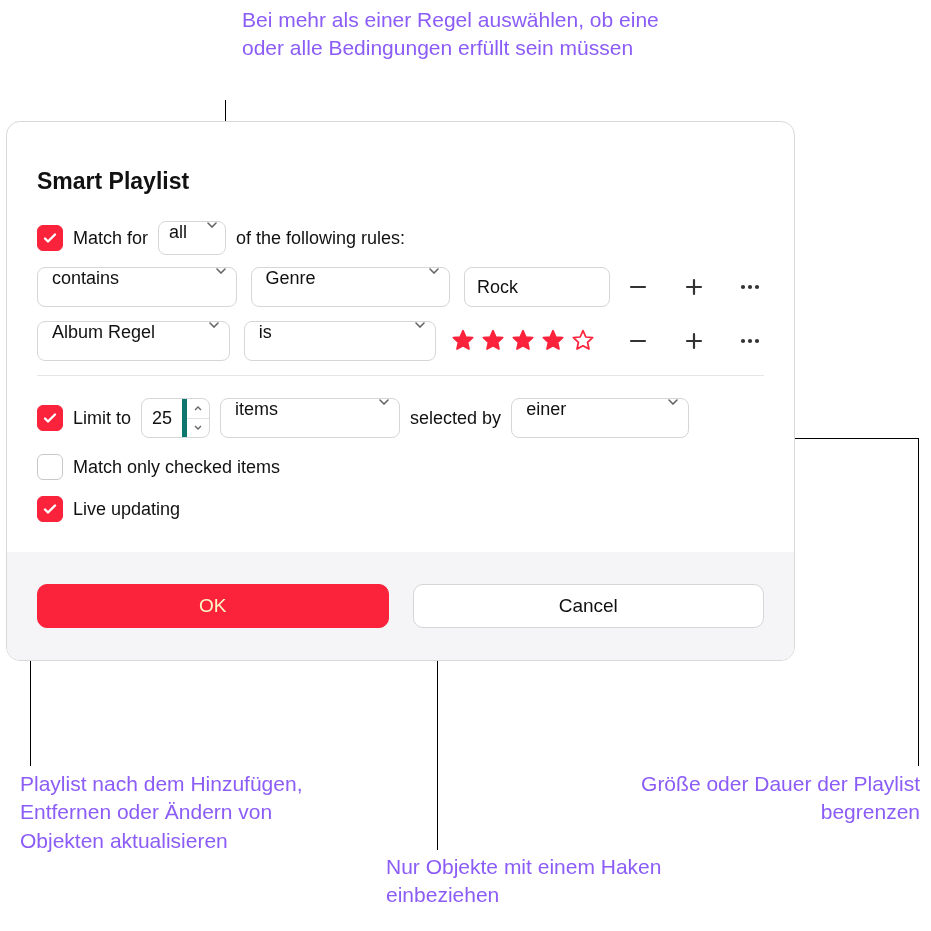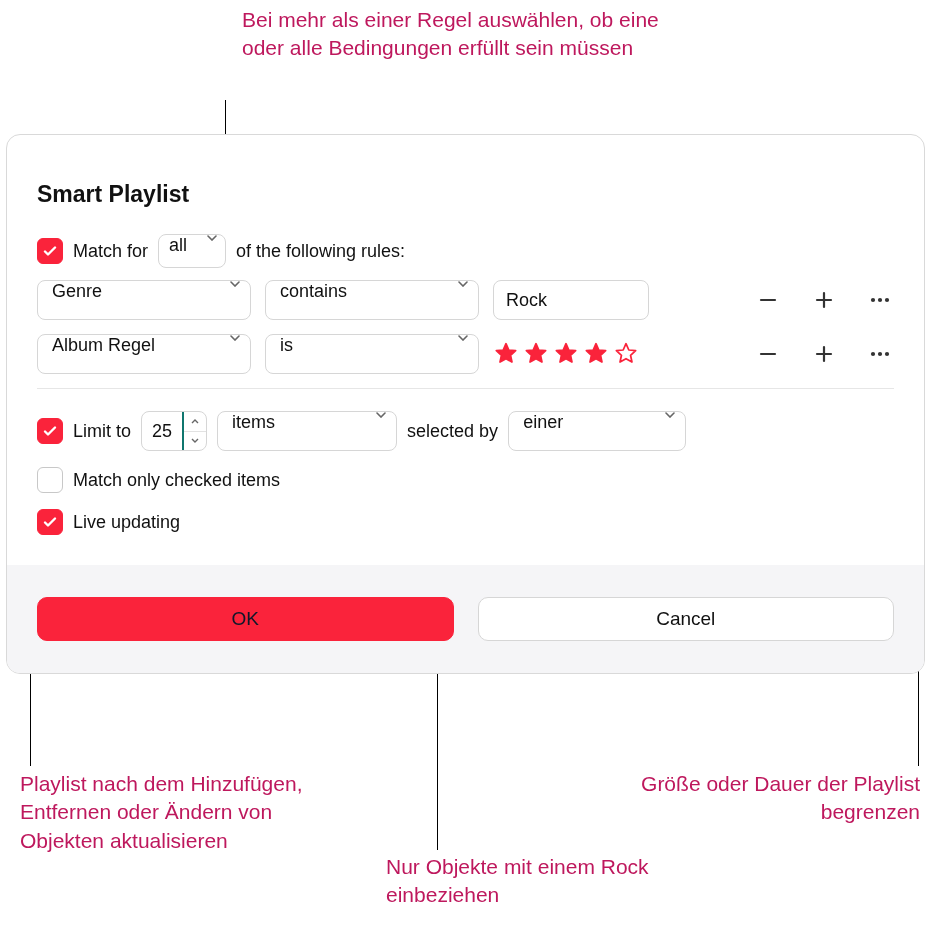--- a/index.html
+++ b/index.html
@@ -11,31 +11,31 @@
     color: #111;
     background: #fff;
     width: 931px;
     height: 931px;
     position: relative;
   }
   .callout {
     position: absolute;
     font-size: 21px;
     line-height: 1.35;
-    color: #be185d;
+    color: #8b5cf6;
   }
   .callout-line {
     position: absolute;
     background: #000;
   }
   .dialog {
     position: absolute;
     left: 6px;
-    top: 134px;
-    width: 919px;
+    top: 121px;
+    width: 789px;
     border: 1px solid #d9d9d9;
     border-radius: 14px;
     overflow: hidden;
     background: #fff;
   }
   .dialog-inner { padding: 46px 30px 0 30px; }
   .title {
     font-size: 23px;
     font-weight: 700;
     margin-bottom: 26px;
@@ -95,21 +95,21 @@
     border-radius: 8px;
     background: #fff;
     height: 40px;
     overflow: hidden;
   }
   .stepper .stepper-value {
     padding: 0 10px;
     display: flex;
     align-items: center;
     font-size: 18px;
-    border-right: 2px solid #0f766e;
+    border-right: 5px solid #0f766e;
   }
   .stepper .stepper-ctrls {
     display: flex;
     flex-direction: column;
     width: 22px;
   }
   .stepper .stepper-ctrls div {
     flex: 1;
     display: flex;
     align-items: center;
@@ -165,35 +165,35 @@
     display: flex;
     align-items: center;
     justify-content: center;
     font-size: 19px;
     border: 1px solid #d6d6d6;
     background: #fff;
   }
   .btn.primary {
     background: #fa233b;
     border-color: #fa233b;
-    color: #0f172a;
+    color: #fef9c3;
   }
   svg { display: block; }
 </style>
 </head>
 <body>
 
 <div class="callout" style="left:242px; top:6px; width:440px;">Bei mehr als einer Regel auswählen, ob eine oder alle Bedingungen erfüllt sein müssen</div>
 <div class="callout-line" style="left:225px; top:100px; width:1px; height:111px;"></div>
 
 <div class="callout" style="left:20px; top:770px; width:320px;">Playlist nach dem Hinzufügen, Entfernen oder Ändern von Objekten aktualisieren</div>
 <div class="callout-line" style="left:30px; top:560px; width:1px; height:206px;"></div>
 <div class="callout-line" style="left:30px; top:560px; width:22px; height:1px;"></div>
 
-<div class="callout" style="left:386px; top:853px; width:320px;">Nur Objekte mit einem Rock einbeziehen</div>
+<div class="callout" style="left:386px; top:853px; width:320px;">Nur Objekte mit einem Haken einbeziehen</div>
 <div class="callout-line" style="left:437px; top:506px; width:1px; height:344px;"></div>
 <div class="callout-line" style="left:346px; top:506px; width:92px; height:1px;"></div>
 
 <div class="callout" style="left:640px; top:770px; width:280px; text-align:right;">Größe oder Dauer der Playlist begrenzen</div>
 <div class="callout-line" style="left:918px; top:438px; width:1px; height:328px;"></div>
 <div class="callout-line" style="left:755px; top:438px; width:164px; height:1px;"></div>
 
 <div class="dialog">
   <div class="dialog-inner">
     <div class="title">Smart Playlist</div>
@@ -210,28 +210,28 @@
         <svg class="chev" width="10" height="6" viewBox="0 0 10 6">
             <path d="M1 1l4 4 4-4" stroke="#666" stroke-width="1.6" fill="none" stroke-linecap="round"></path>
           </svg>
       </div>
       <span class="label-text">of the following rules:</span>
     </div>
 
     <div class="rules">
 
       <div class="rule-row">
+        <div class="select op">
+          <span>contains</span>
+          <svg class="chev" width="10" height="6" viewBox="0 0 10 6">
+              <path d="M1 1l4 4 4-4" stroke="#666" stroke-width="1.6" fill="none" stroke-linecap="round"></path>
+            </svg>
+        </div>
         <div class="select field">
           <span>Genre</span>
-          <svg class="chev" width="10" height="6" viewBox="0 0 10 6">
-              <path d="M1 1l4 4 4-4" stroke="#666" stroke-width="1.6" fill="none" stroke-linecap="round"></path>
-            </svg>
-        </div>
-        <div class="select op">
-          <span>contains</span>
           <svg class="chev" width="10" height="6" viewBox="0 0 10 6">
               <path d="M1 1l4 4 4-4" stroke="#666" stroke-width="1.6" fill="none" stroke-linecap="round"></path>
             </svg>
         </div>
         <div class="textfield val">
           <span>Rock</span>
         </div>
         <div class="row-actions">
           <div class="circle-btn">
             <svg width="22" height="22" viewBox="0 0 22 22">

